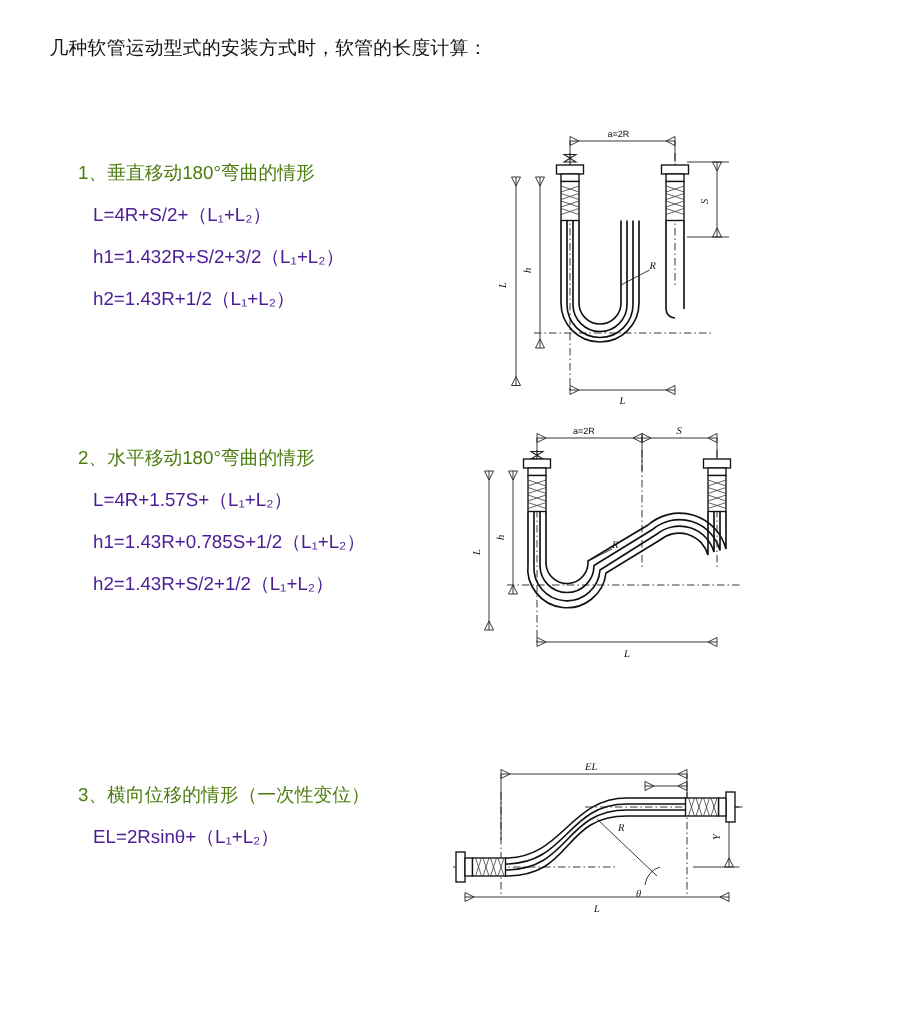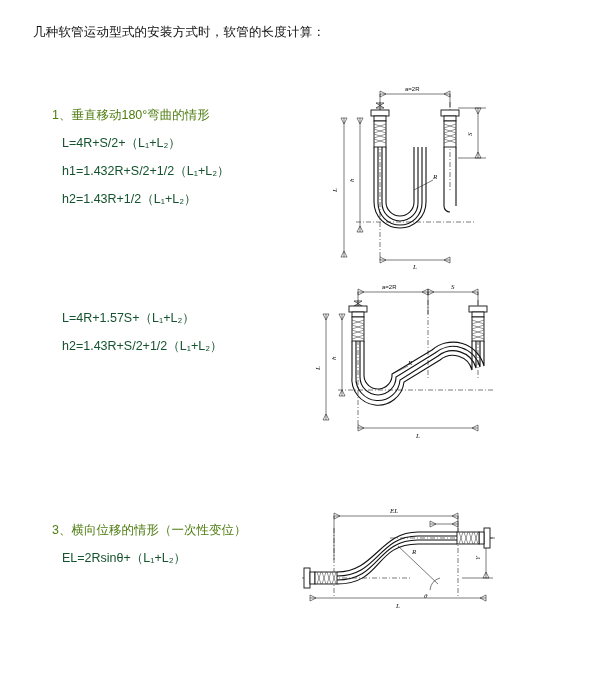--- a/index.html
+++ b/index.html
@@ -45,21 +45,21 @@
     width: 250px;
   }
   .sec-title {
     font-size: 12.5px;
     color: #4d7c0f;
     white-space: nowrap;
     line-height: 1.2;
   }
   .formula {
     font-size: 12.5px;
-    color: #14532d;
+    color: #4c1d95;
     white-space: nowrap;
     margin-left: 10px;
     margin-top: 13px;
     line-height: 1.2;
   }
   .fig {
     position: absolute;
   }
   .fig1 { left: 300px; top: -36px; }
   .fig2 { left: 300px; top: -28px; }
@@ -80,21 +80,21 @@
 <div class="page">
 
   <div class="heading">几种软管运动型式的安装方式时，软管的长度计算：</div>
 
   <div class="section sec1">
     <div class="text-col">
       <div class="sec-title">
         <span>1、</span><span>垂直移动180°弯曲的情形</span>
       </div>
       <div class="formula">L=4R+S/2+（L₁+L₂）</div>
-      <div class="formula">h1=1.432R+S/2+1/2（L₁+L₂）</div>
+      <div class="formula">h1=1.432R+S/2+3/2（L₁+L₂）</div>
       <div class="formula">h2=1.43R+1/2（L₁+L₂）</div>
     </div>
 
     <div class="fig fig1">
       <svg width="200" height="200" viewBox="0 0 200 200">
 
         <line class="dim" x1="80" y1="22" x2="150" y2="22"></line>
         <path class="dim" d="M80 19 L86 22 L80 25 Z" fill="#222"></path>
         <path class="dim" d="M150 19 L144 22 L150 25 Z" fill="#222"></path>
         <text class="lbl" x="105" y="19">a=2R</text>
@@ -177,21 +177,25 @@
         <path class="dim" d="M150 185 L144 188 L150 191 Z" fill="#222"></path>
         <text class="lbl-i" x="113" y="197">L</text>
 
         <path class="thin" d="M76 31 L84 36 L76 36 L84 31 Z"></path>
       </svg>
     </div>
   </div>
 
   <div class="section sec2">
     <div class="text-col">
+      <div class="sec-title">
+        <span>2、</span><span>水平移动180°弯曲的情形</span>
+      </div>
       <div class="formula">L=4R+1.57S+（L₁+L₂）</div>
+      <div class="formula">h1=1.43R+0.785S+1/2（L₁+L₂）</div>
       <div class="formula">h2=1.43R+S/2+1/2（L₁+L₂）</div>
     </div>
 
     <div class="fig fig2">
       <svg width="210" height="180" viewBox="0 0 210 180">
 
         <line class="dim" x1="58" y1="22" x2="128" y2="22"></line>
         <path class="dim" d="M58 19 L64 22 L58 25 Z" fill="#222"></path>
         <path class="dim" d="M128 19 L122 22 L128 25 Z" fill="#222"></path>
         <text class="lbl" x="82" y="19">a=2R</text>

